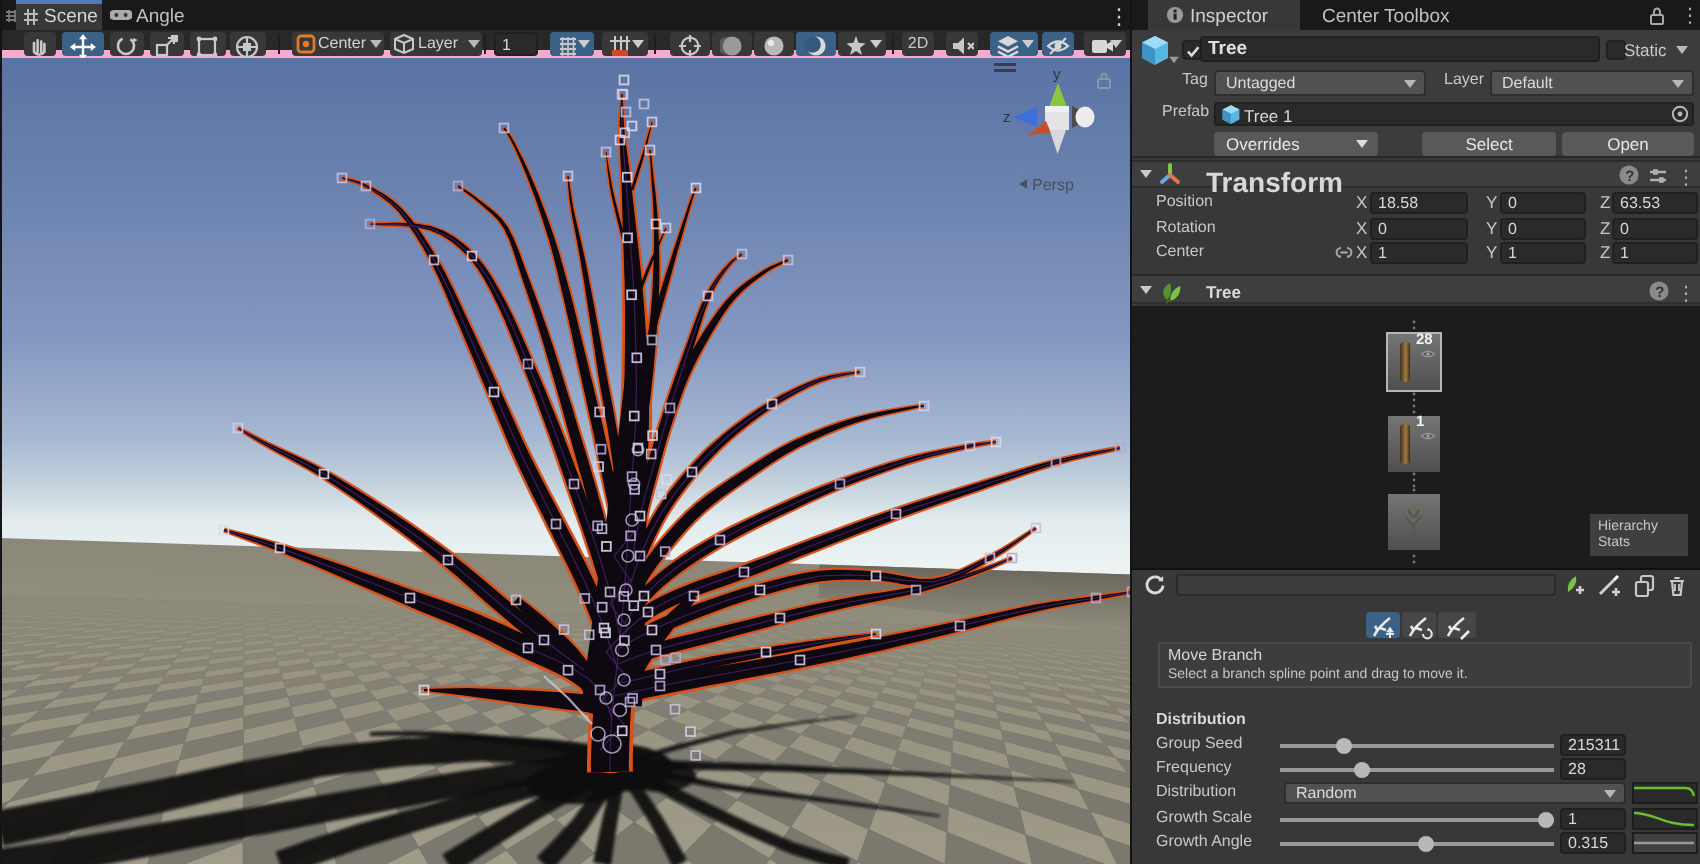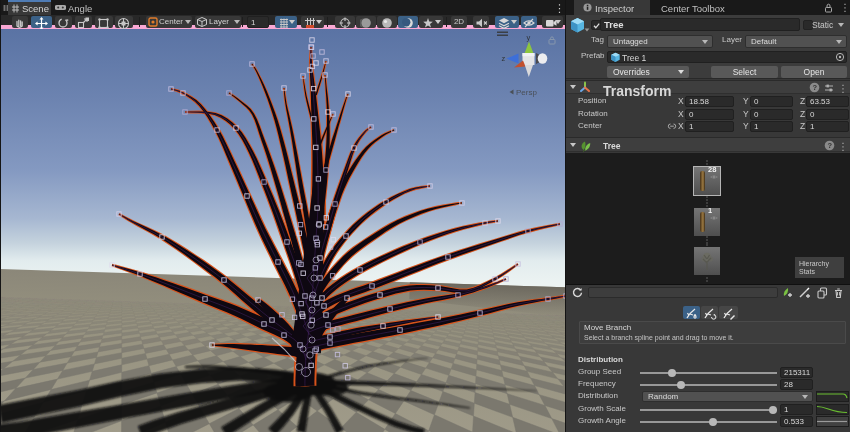--- a/index.html
+++ b/index.html
@@ -694,19 +694,19 @@
       <div style="position:absolute;left:203px;top:405.5px;width:8px;height:8px;border-radius:4px;background:#b8b8b8"></div>
       <div class="fld" style="left:214px;top:404px;width:33px;height:11px;font-size:8px;line-height:8px">1</div>
       <div style="position:absolute;left:250px;top:404px;width:33px;height:11px;background:#2a2a2a;border:1px solid #1d1d1d">
         <svg width="31" height="9" viewBox="0 0 31 9">
           <path d="M0,1.5 C10,1.5 14,7.5 30,7.5" stroke="#6abe30" stroke-width="1.2" fill="none"></path>
         </svg>
       </div>
       <span class="row" style="left:12px;top:416px">Growth Angle</span>
       <div style="position:absolute;left:74px;top:421px;width:137px;height:1.5px;background:#999"></div>
       <div style="position:absolute;left:143px;top:417.5px;width:8px;height:8px;border-radius:4px;background:#b8b8b8"></div>
-      <div class="fld" style="left:214px;top:416px;width:33px;height:11px;font-size:8px;line-height:8px">0.533</div>
+      <div class="fld" style="left:214px;top:416px;width:33px;height:11px;font-size:8px;line-height:8px">0.315</div>
       <div style="position:absolute;left:250px;top:416px;width:33px;height:11px;background:#414141;border:1px solid #1d1d1d">
         <svg width="31" height="9" viewBox="0 0 31 9">
           <path d="M0,4.5 H30" stroke="#9a9a9a" stroke-width="1.2" fill="none"></path>
         </svg>
       </div>
     </div>
 </div>
 </body></html>

